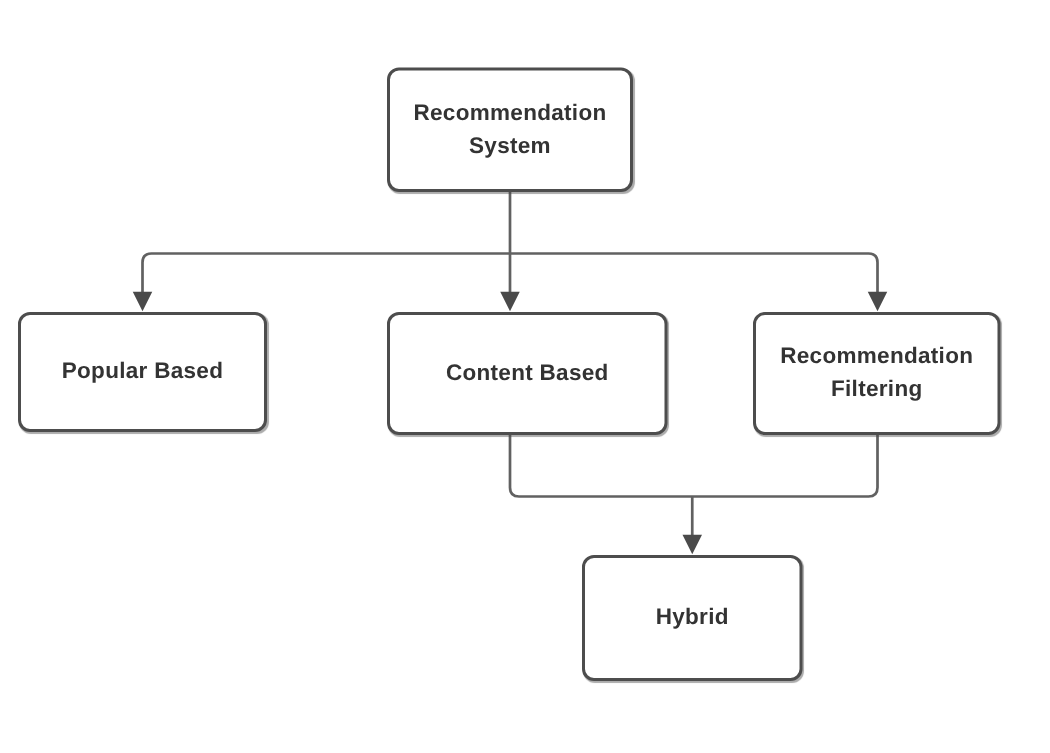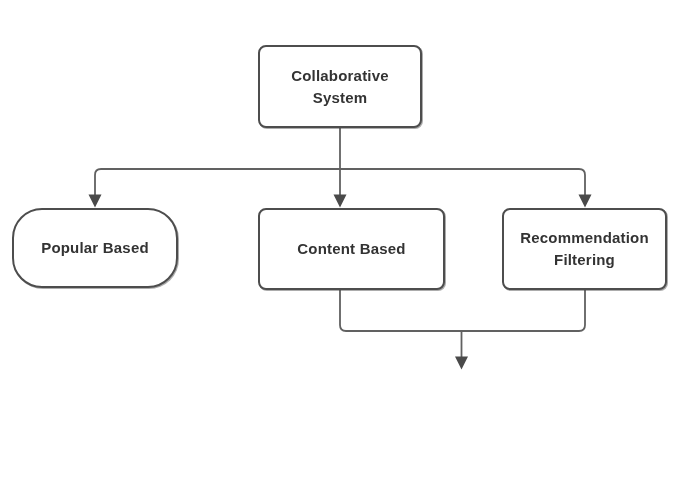--- a/index.html
+++ b/index.html
@@ -40,21 +40,21 @@
     padding: 0 8px;
   }
   .node-label {
     font-size: 15px;
     font-weight: 700;
     line-height: 22px;
     color: var(--color-text, #333333);
     letter-spacing: 0.2px;
   }
   #node-root          { left: 258px; top: 45px;  width: 164px; height: 83px; }
-  #node-popular       { left: 12px;  top: 208px; width: 166px; height: 80px; border-radius: 30px; }
+  #node-popular       { left: 12px;  top: 208px; width: 166px; height: 80px; }
   #node-content       { left: 258px; top: 208px; width: 187px; height: 82px; }
   #node-collaborative { left: 502px; top: 208px; width: 165px; height: 82px; }
   #node-hybrid        { left: 388px; top: 370px; width: 147px; height: 84px; }
 
   .edge-path {
     fill: none;
     stroke: var(--color-connector, #616161);
     stroke-width: 1.8px;
   }
   .arrowhead {
@@ -77,29 +77,32 @@
 
     <path class="edge-path" d="M461.5 331 V358"></path>
 
     <polygon class="arrowhead" points="88.5,194.5 101.5,194.5 95,207.5"></polygon>
     <polygon class="arrowhead" points="333.5,194.5 346.5,194.5 340,207.5"></polygon>
     <polygon class="arrowhead" points="578.5,194.5 591.5,194.5 585,207.5"></polygon>
     <polygon class="arrowhead" points="455,356.5 468,356.5 461.5,369.5"></polygon>
   </svg>
 
   <div class="node" id="node-root">
-    <span class="node-label">Collaborative System</span>
+    <span class="node-label">Recommendation System</span>
   </div>
 
   <div class="node" id="node-popular">
     <span class="node-label">Popular Based</span>
   </div>
 
   <div class="node" id="node-content">
     <span class="node-label">Content Based</span>
   </div>
 
   <div class="node" id="node-collaborative">
     <span class="node-label">Recommendation Filtering</span>
   </div>
 
+  <div class="node" id="node-hybrid">
+    <span class="node-label">Hybrid</span>
+  </div>
 
 </div>
 
 </body></html>

